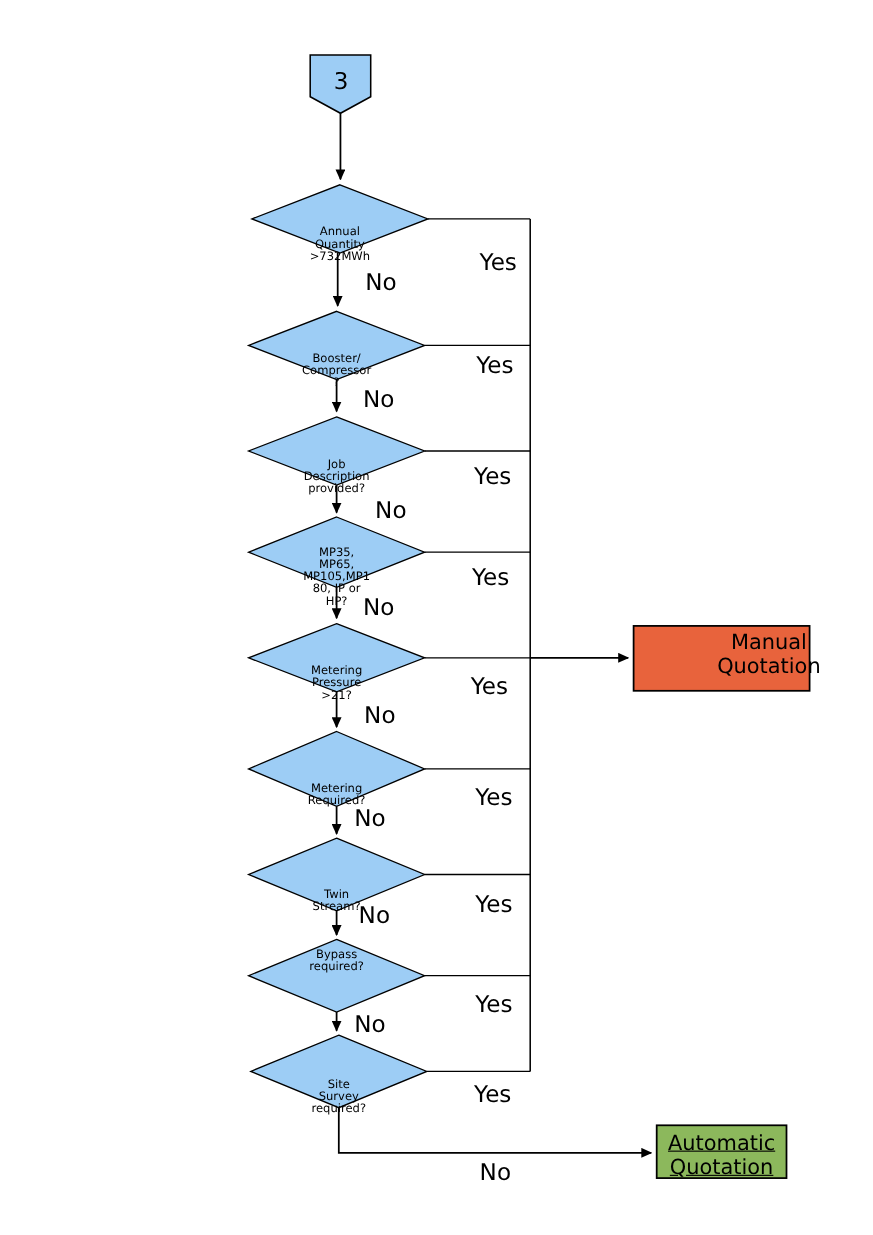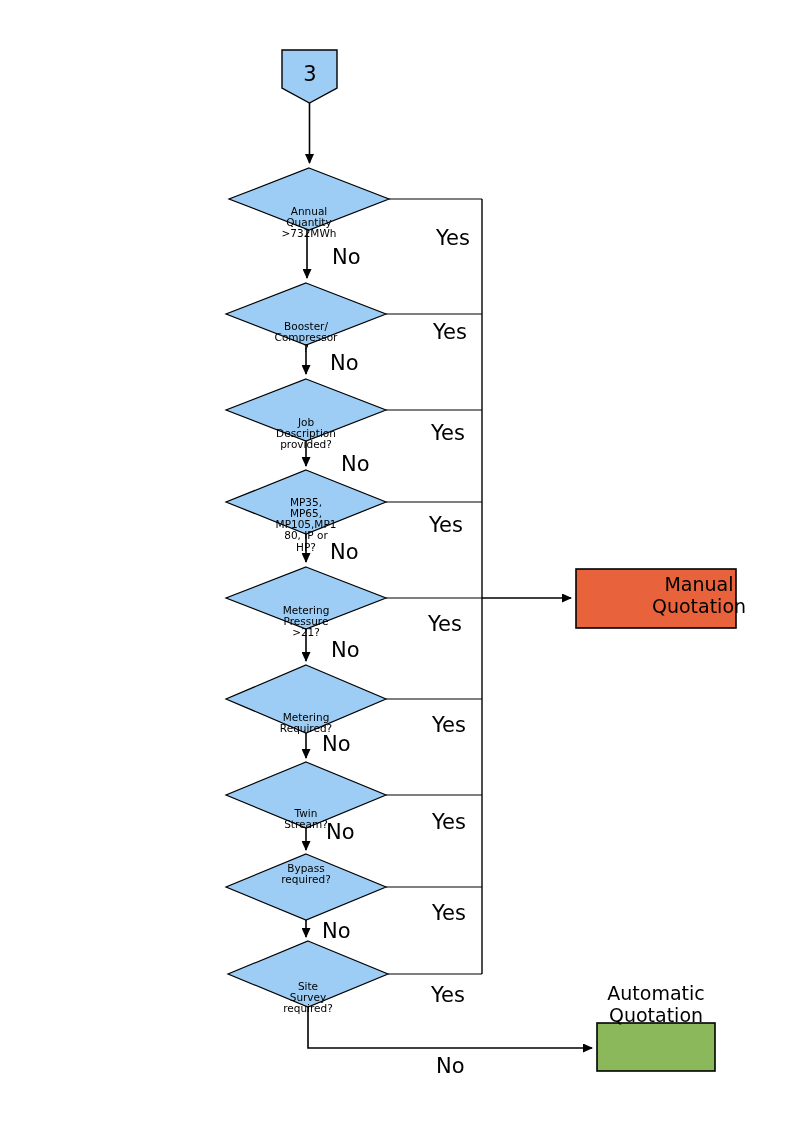--- a/index.html
+++ b/index.html
@@ -127,21 +127,21 @@
   <div class="node-label diamond-label" style="left:246px; top:784px; width:120px;">Twin
 Stream?</div>
   <div class="node-label diamond-label" style="left:246px; top:839px; width:120px;">Bypass
 required?</div>
   <div class="node-label diamond-label" style="left:248px; top:957px; width:120px;">Site
 Survey
 required?</div>
 
   <div class="node-label terminal-label" style="left:576px; top:574px; width:160px;margin-left:43px;">Manual
 Quotation</div>
-  <div class="node-label terminal-label" style="left:597px; top:983px; width:118px;">Automatic
+  <div class="node-label terminal-label" style="left:597px; top:1029px; width:118px;text-decoration:underline;">Automatic
 Quotation</div>
 
   <div class="edge-label" style="left:436px; top:226px;">Yes</div>
   <div class="edge-label" style="left:433px; top:320px;">Yes</div>
   <div class="edge-label" style="left:431px; top:421px;">Yes</div>
   <div class="edge-label" style="left:429px; top:513px;">Yes</div>
   <div class="edge-label" style="left:428px; top:612px;">Yes</div>
   <div class="edge-label" style="left:432px; top:713px;">Yes</div>
   <div class="edge-label" style="left:432px; top:810px;">Yes</div>
   <div class="edge-label" style="left:432px; top:901px;">Yes</div>

